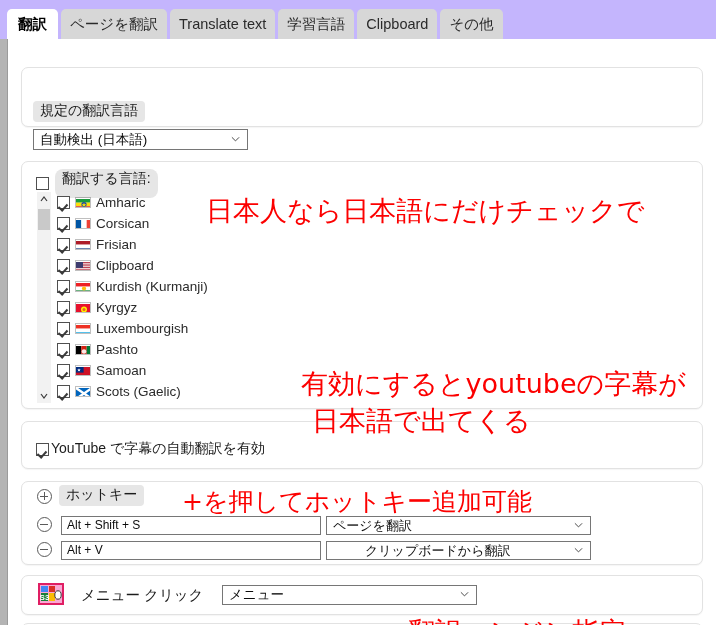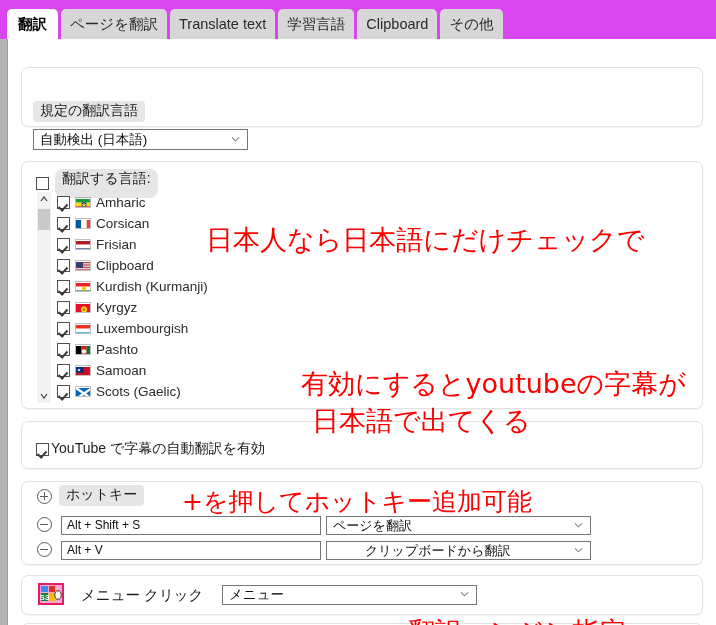--- a/index.html
+++ b/index.html
@@ -15,21 +15,21 @@
     position: relative;
     width: 716px; height: 625px;
     background: #ffffff;
   }
 
   
   .tabstrip {
     position: absolute;
     left: 0; top: 0;
     width: 716px; height: 39px;
-    background: #d946ef;
+    background: #c4b5fd;
     display: flex;
     align-items: flex-end;
     padding-left: 7px;
     gap: 3px;
   }
   .tab {
     height: 30px;
     background: #d7d7d7;
     color: #2a2a2a;
     font-size: 14.5px;
@@ -254,21 +254,21 @@
   
   .anno {
     position: absolute;
     color: #fc0000;
     font-size: 27px;
     line-height: 31px;
     white-space: nowrap;
     pointer-events: none;
     font-family: "DejaVu Sans", "Liberation Sans", sans-serif;
   }
-  #anno-1 { left: 197px; top: 156px; margin-top: 29px; }
+  #anno-1 { left: 197px; top: 156px; }
   #anno-2 { left: 292px; top: 329px; }
   #anno-3 { left: 303px; top: 366px; }
   #anno-4 { left: 173px; top: 447px; font-size: 25px; }
   #anno-5 { left: 399px; top: 577px; }
 </style>
 </head>
 <body>
 
 <div id="app">
 

